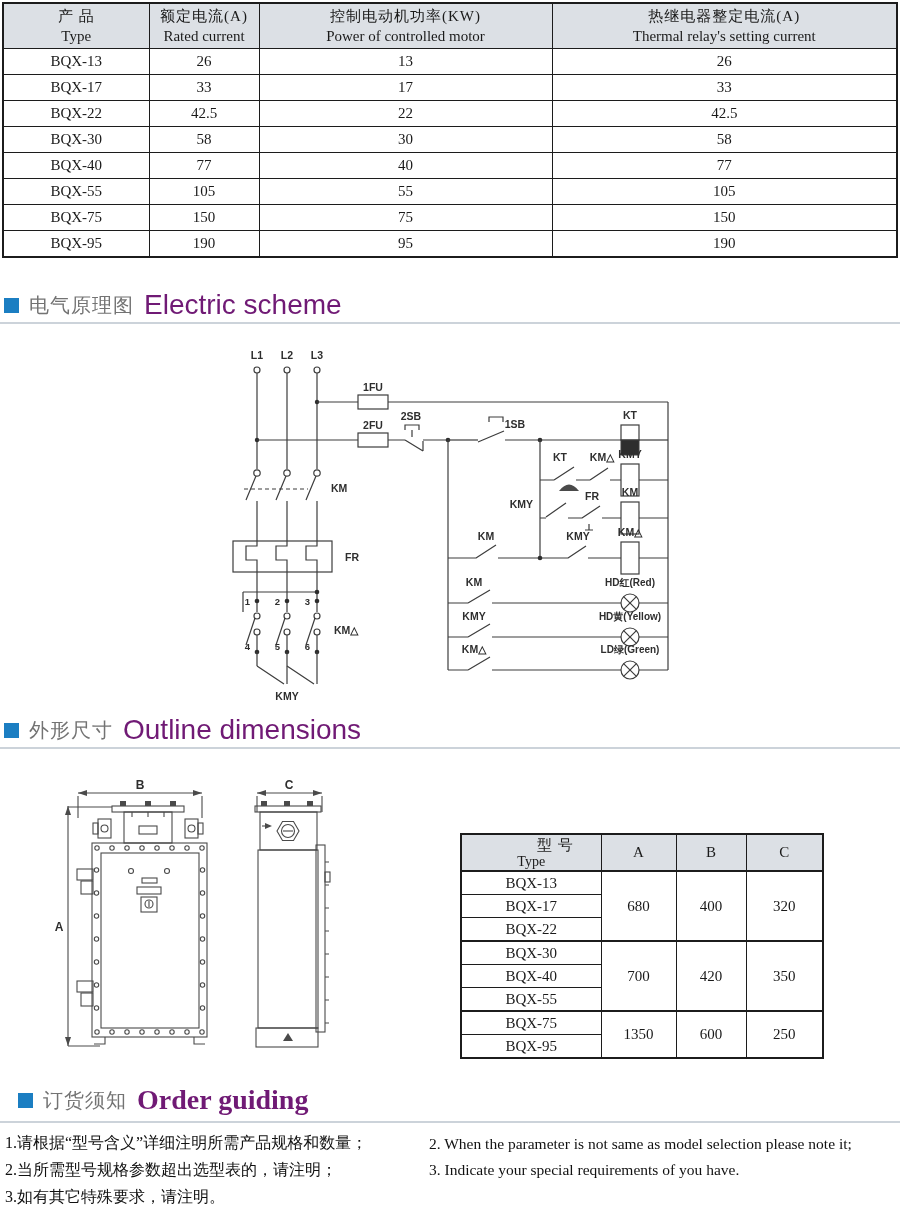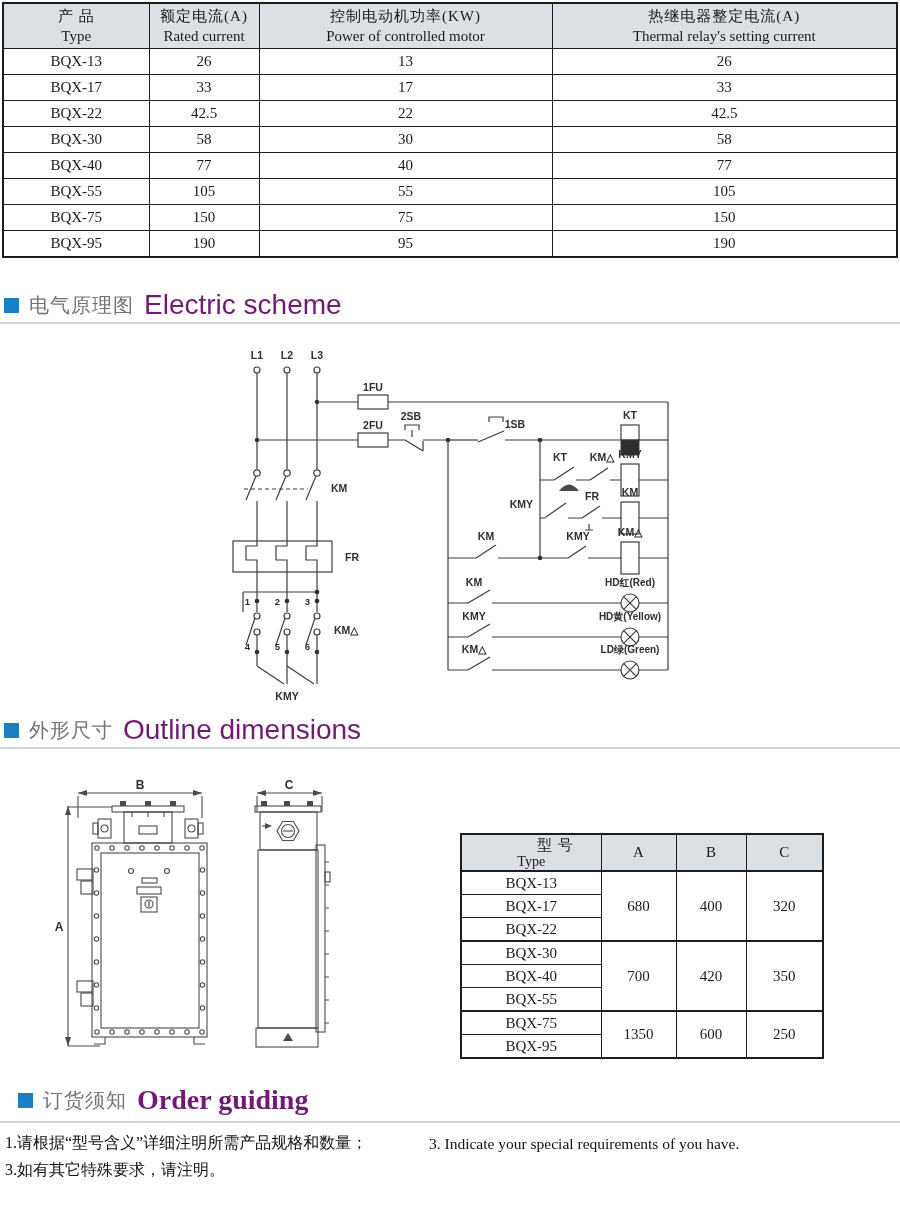--- a/index.html
+++ b/index.html
@@ -431,19 +431,21 @@
 
   <div class="sec" style="left:18px;top:1089px;">
     <span class="bullet"></span>
     <span class="sec-zh">订货须知</span>
     <span class="sec-en bold">Order guiding</span>
   </div>
   <div class="rule" style="top:1121px;"></div>
 
   <div class="notes-zh">
     <div>1.请根据“型号含义”详细注明所需产品规格和数量；</div>
+    <div>2.当所需型号规格参数超出选型表的，请注明；</div>
     <div>3.如有其它特殊要求，请注明。</div>
   </div>
   <div class="notes-en">
+    <div>2. When the parameter is not same as model selection please note it;</div>
     <div>3. Indicate your special requirements of you have.</div>
   </div>
 
 </div>
 
 </body></html>

